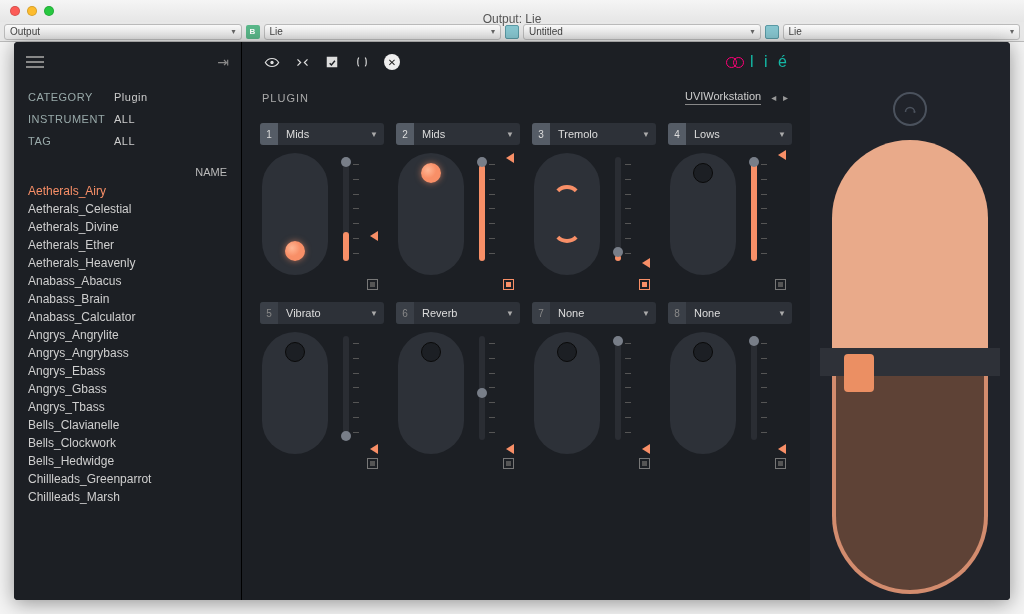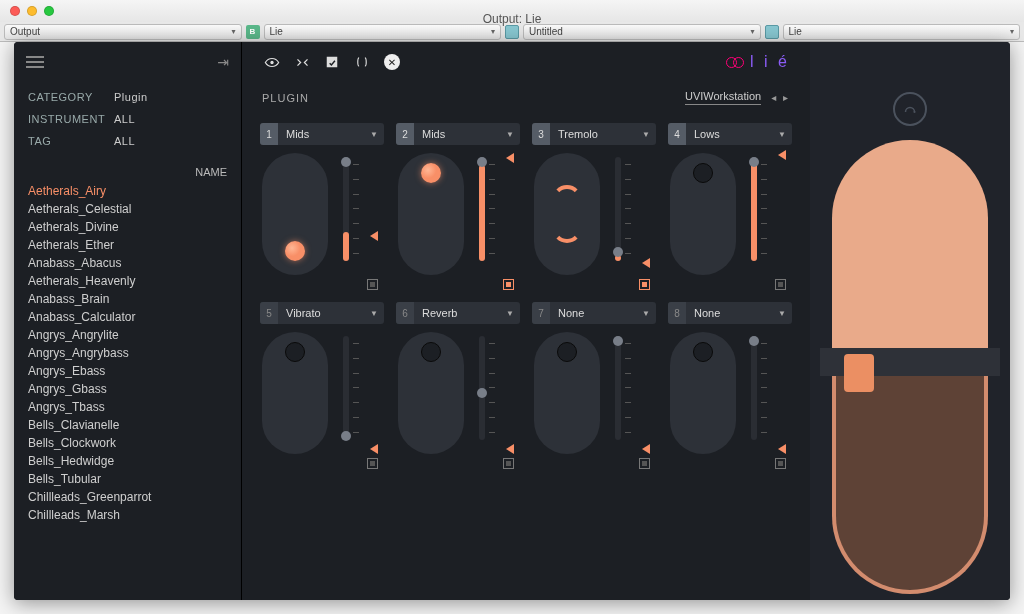--- a/index.html
+++ b/index.html
@@ -102,21 +102,21 @@
     display: flex; align-items: center;
     padding: 0 20px 0 22px;
   }
   .tool-icons { display: flex; gap: 14px; align-items: center; }
   .tool-icon { width: 16px; height: 16px; display: flex; align-items: center; justify-content: center; color: #ddd; cursor: pointer; }
   .tool-icon.circle-light { width: 16px; height: 16px; background: #eee; border-radius: 50%; display: flex; align-items: center; justify-content: center; color: #222; font-size: 10px; }
   .logo { margin-left: auto; display: flex; align-items: center; gap: 6px; color: #d68; }
   .logo-rings { display: inline-flex; }
   .logo-rings span { width: 11px; height: 11px; border: 1.5px solid #f07; border-radius: 50%; }
   .logo-rings span:last-child { margin-left: -4px; }
-  .logo-text { color: #8b5cf6; font-size: 16px; letter-spacing: 3px; font-weight: 300; }
+  .logo-text { color: #14b8a6; font-size: 16px; letter-spacing: 3px; font-weight: 300; }
   .main-header {
     display: flex; justify-content: space-between; align-items: center;
     padding: 8px 20px 4px 20px;
   }
   .plugin-tab { font-size: 11px; letter-spacing: 1px; color: #aaa; }
   .uvi-row { display: flex; align-items: center; gap: 10px; }
   .uvi-label { border-bottom: 1px solid #888; padding-bottom: 2px; color: #ccc; font-size: 11px; cursor: pointer; }
   .uvi-arrows { color: #999; font-size: 10px; letter-spacing: 2px; }
   .slots-grid {
     display: grid;
@@ -351,33 +351,32 @@
         <span class="filter-value">ALL</span>
       </div>
     </div>
     <div class="list-header">NAME</div>
     <div class="preset-list" id="preset-list">
 
     <div class="preset-item selected">Aetherals_Airy</div>
         <div class="preset-item">Aetherals_Celestial</div>
         <div class="preset-item">Aetherals_Divine</div>
         <div class="preset-item">Aetherals_Ether</div>
+        <div class="preset-item">Aetherals_Heavenly</div>
         <div class="preset-item">Anabass_Abacus</div>
-        <div class="preset-item">Aetherals_Heavenly</div>
         <div class="preset-item">Anabass_Brain</div>
         <div class="preset-item">Anabass_Calculator</div>
         <div class="preset-item">Angrys_Angrylite</div>
         <div class="preset-item">Angrys_Angrybass</div>
         <div class="preset-item">Angrys_Ebass</div>
         <div class="preset-item">Angrys_Gbass</div>
         <div class="preset-item">Angrys_Tbass</div>
         <div class="preset-item">Bells_Clavianelle</div>
         <div class="preset-item">Bells_Clockwork</div>
         <div class="preset-item">Bells_Hedwidge</div>
-        <div class="preset-item">Bells_Tubular</div>
         <div class="preset-item">Chillleads_Greenparrot</div>
         <div class="preset-item">Chillleads_Marsh</div>
       </div>
   </div>
 
   <div class="main">
     <div class="main-top">
       <div class="tool-icons">
         <div class="tool-icon">
           <svg width="17" height="17" viewBox="0 0 24 24" fill="none">

